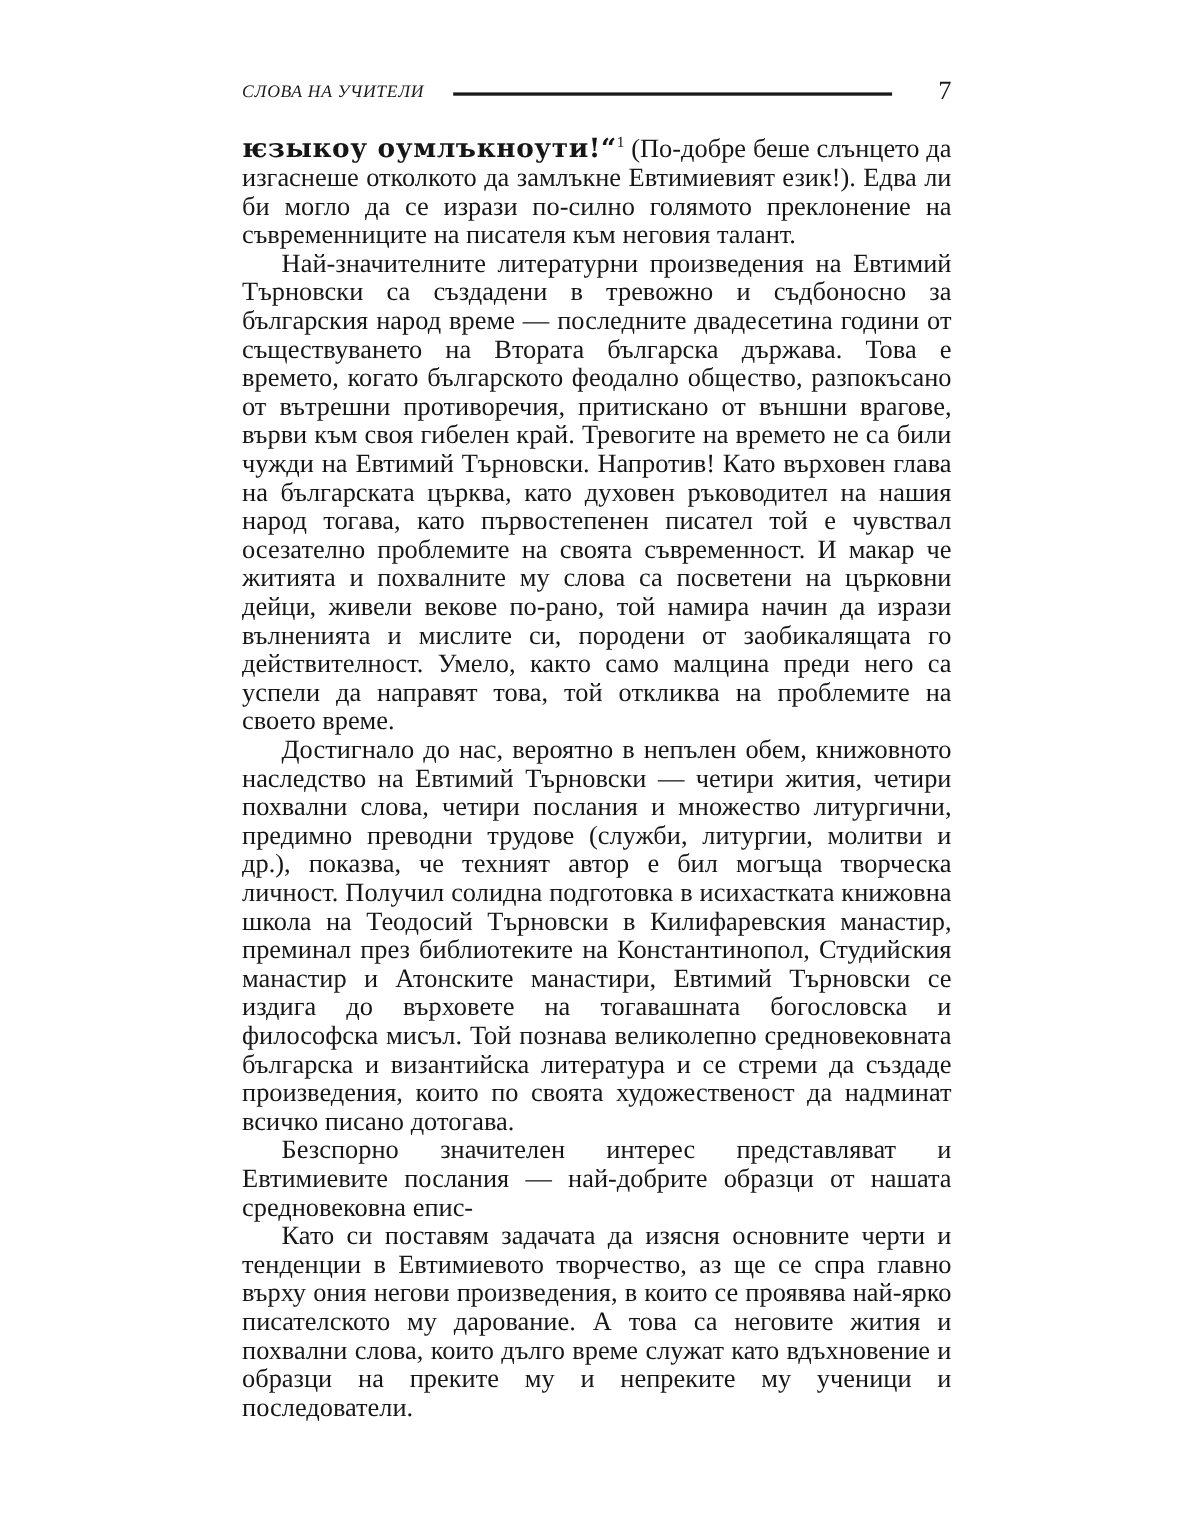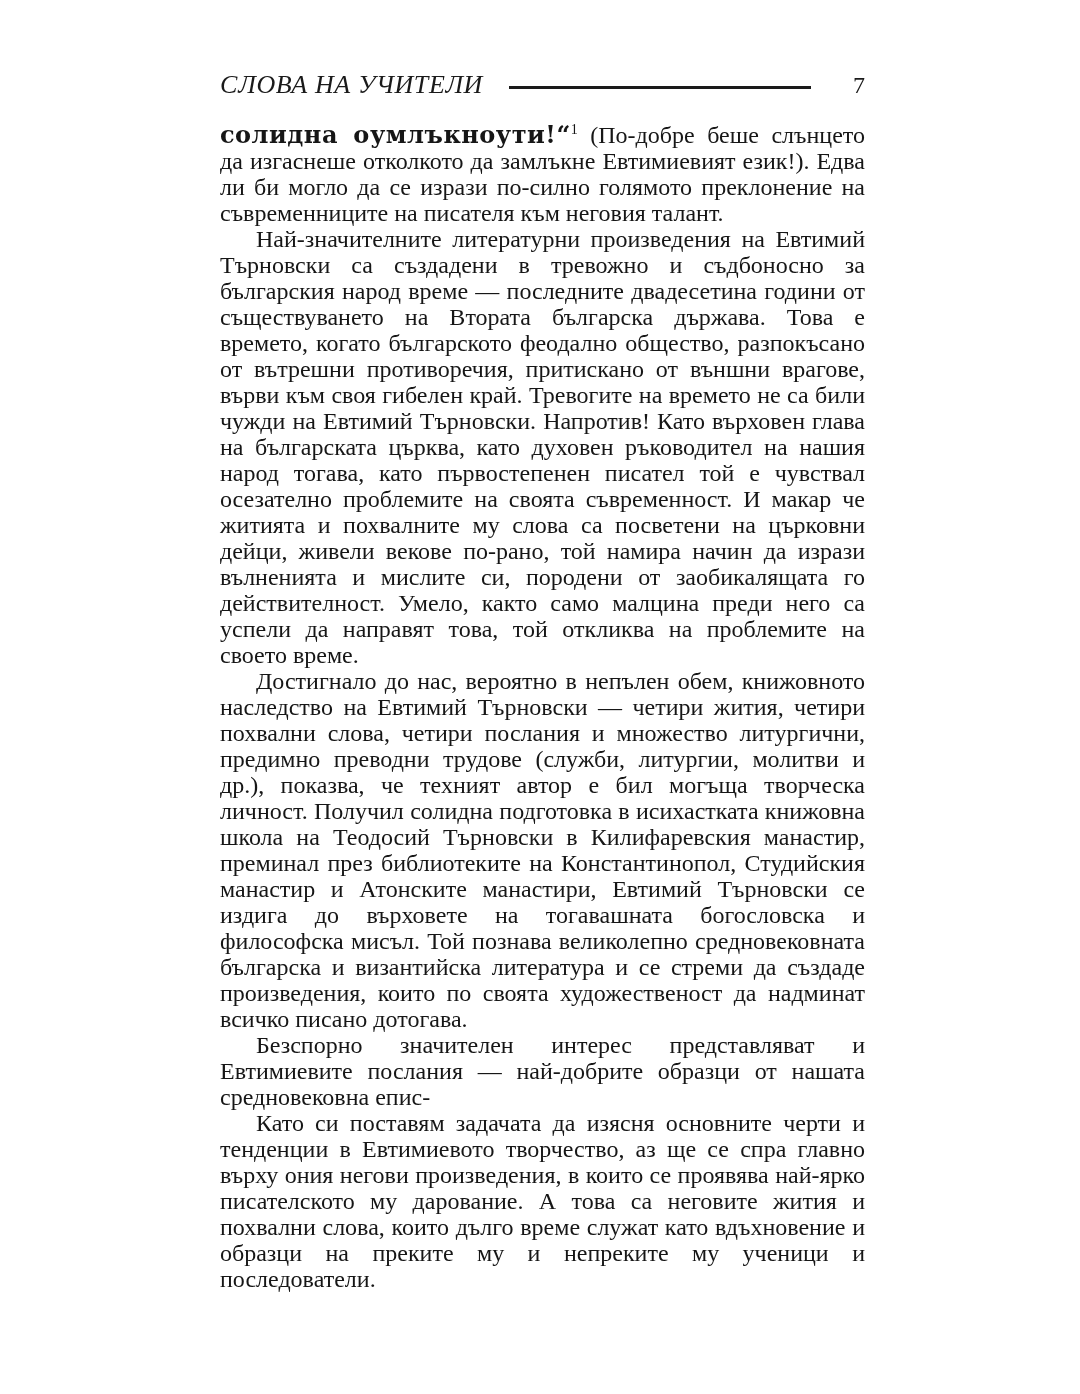--- a/index.html
+++ b/index.html
@@ -15,21 +15,21 @@
   .header {
     position: absolute;
     left: 220px;
     top: 70px;
     width: 645px;
     display: flex;
     align-items: center;
   }
   .running-title {
     font-style: italic;
-    font-size: 26px;
+    font-size: 16px;
     letter-spacing: 0.6px;
     white-space: nowrap;
     color: #1a1a1a;
   }
   .header-rule {
     flex: 1;
     height: 3px;
     background: #1a1a1a;
     margin: 4px 42px 0 26px;
   }
@@ -69,21 +69,21 @@
 
 <div class="page">
 
   <div class="header">
     <span class="running-title">СЛОВА НА УЧИТЕЛИ</span>
     <span class="header-rule"></span>
     <span class="page-number">7</span>
   </div>
 
   <div class="text-block">
-    <p class="para no-indent"><span class="slavonic">солидна оумлъкноути!“</span><sup class="fnref">1</sup><span> (По-добре беше слънцето да изгаснеше отколкото да замлъкне Евтимиевият език!). Едва ли би могло да се изрази по-силно голямото преклонение на съвременниците на писателя към неговия талант.</span></p>
+    <p class="para no-indent"><span class="slavonic">ѥзыкоу оумлъкноути!“</span><sup class="fnref">1</sup><span> (По-добре беше слънцето да изгаснеше отколкото да замлъкне Евтимиевият език!). Едва ли би могло да се изрази по-силно голямото преклонение на съвременниците на писателя към неговия талант.</span></p>
 
     <p class="para">Най-значителните литературни произведения на Евтимий Търновски са създадени в тревожно и съдбоносно за българския народ време — последните двадесетина години от съществуването на Втората българска държава. Това е времето, когато българското феодално общество, разпокъсано от вътрешни противоречия, притискано от външни врагове, върви към своя гибелен край. Тревогите на времето не са били чужди на Евтимий Търновски. Напротив! Като върховен глава на българската църква, като духовен ръководител на нашия народ тогава, като първостепенен писател той е чувствал осезателно проблемите на своята съвременност. И макар че житията и похвалните му слова са посветени на църковни дейци, живели векове по-рано, той намира начин да изрази вълненията и мислите си, породени от заобикалящата го действителност. Умело, както само малцина преди него са успели да направят това, той откликва на проблемите на своето време.</p>
 
     <p class="para">Достигнало до нас, вероятно в непълен обем, книжовното наследство на Евтимий Търновски — четири жития, четири похвални слова, четири послания и множество литургични, предимно преводни трудове (служби, литургии, молитви и др.), показва, че техният автор е бил могъща творческа личност. Получил солидна подготовка в исихастката книжовна школа на Теодосий Търновски в Килифаревския манастир, преминал през библиотеките на Константинопол, Студийския манастир и Атонските манастири, Евтимий Търновски се издига до върховете на тогавашната богословска и философска мисъл. Той познава великолепно средновековната българска и византийска литература и се стреми да създаде произведения, които по своята художественост да надминат всичко писано дотогава.</p>
 
     <p class="para">Безспорно значителен интерес представляват и Евтимиевите послания — най-добрите образци от нашата средновековна епис-</p>
 
     <p class="para">Като си поставям задачата да изясня основните черти и тенденции в Евтимиевото творчество, аз ще се спра главно върху ония негови произведения, в които се проявява най-ярко писателското му дарование. А това са неговите жития и похвални слова, които дълго време служат като вдъхновение и образци на преките му и непреките му ученици и последователи.</p>
   </div>
 

